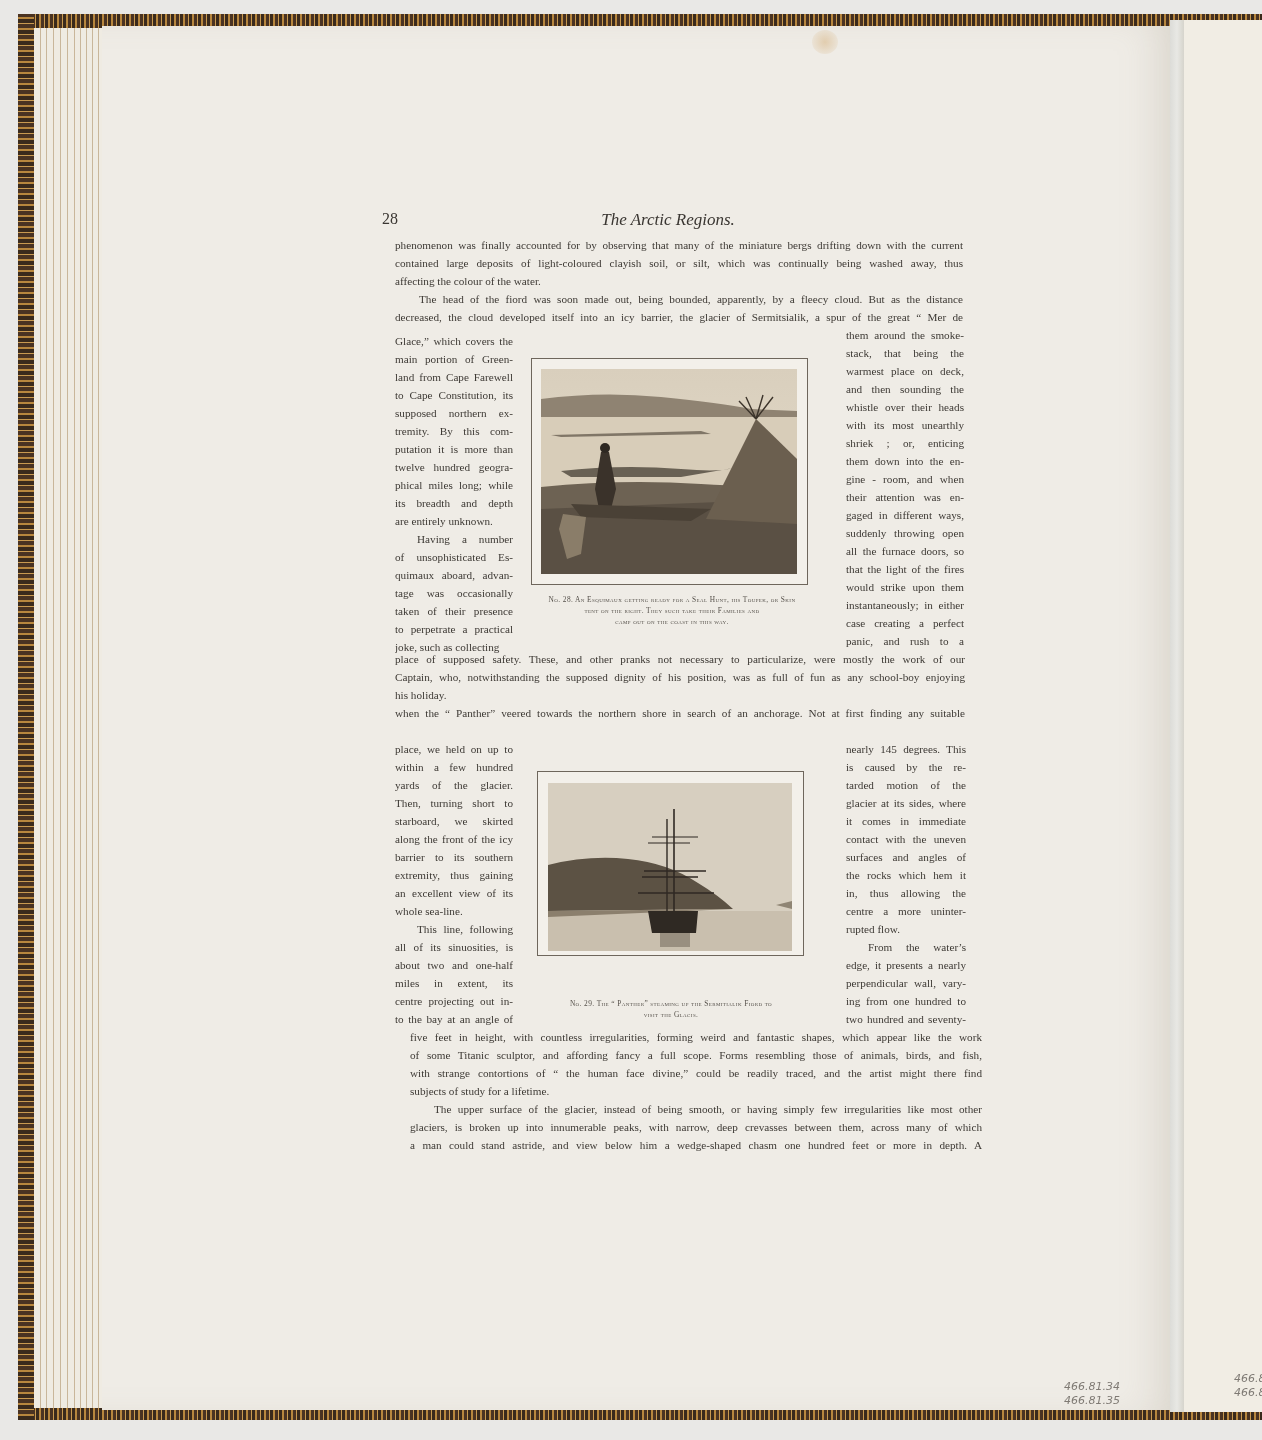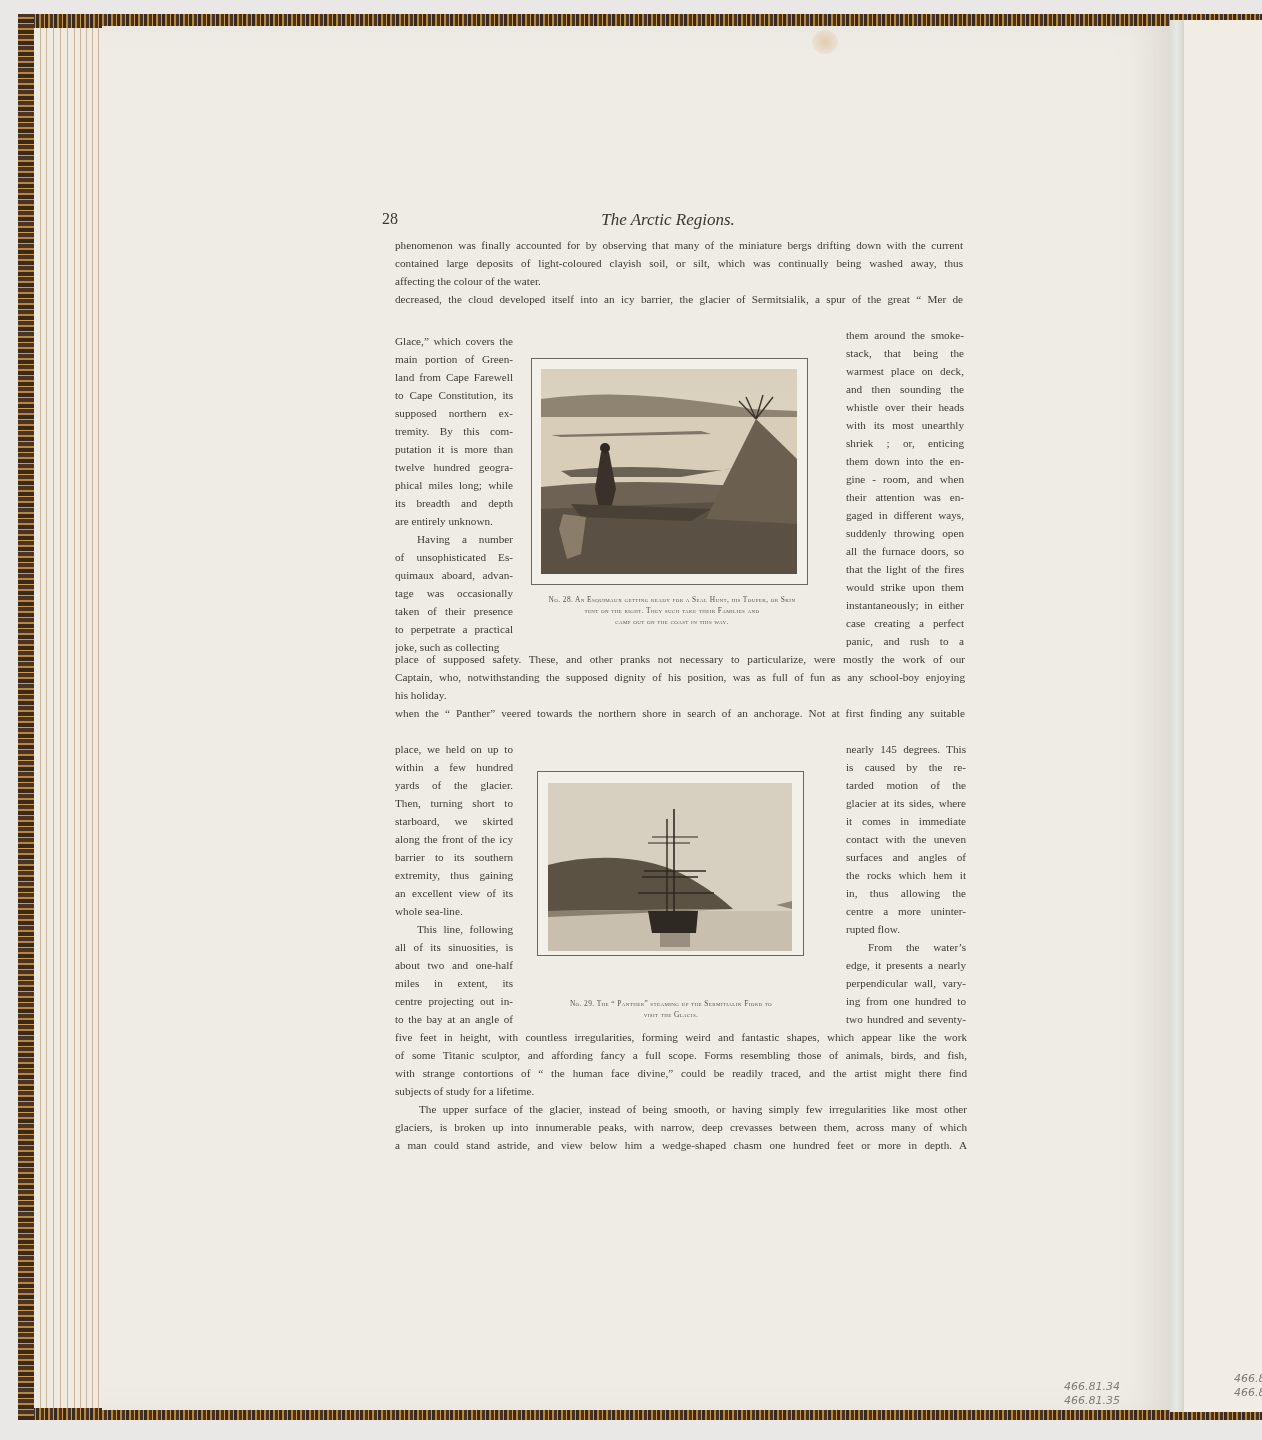--- a/index.html
+++ b/index.html
@@ -96,20 +96,21 @@
 
 <div class="running-head">
   <span class="page-number">28</span>
   <span class="book-title">The Arctic Regions.</span>
 </div>
 
 <div class="block text" style="left:383px; top:236px; width:568px;">
   <span class="line">phenomenon was finally accounted for by observing that many of the miniature bergs drifting down with the current</span>
   <span class="line">contained large deposits of light-coloured clayish soil, or silt, which was continually being washed away, thus</span>
   <span class="line last">affecting the colour of the water.</span>
+  <span class="line" style="padding-left:24px">The head of the fiord was soon made out, being bounded, apparently, by a fleecy cloud.  But as the distance</span>
   <span class="line">decreased, the cloud developed itself into an icy barrier, the glacier of Sermitsialik, a spur of the great “ Mer de</span>
 </div>
 
 <div class="block text" style="left:383px; top:332px; width:118px;">
   <span class="line">Glace,” which covers the</span>
   <span class="line">main portion of Green-</span>
   <span class="line">land from Cape Farewell</span>
   <span class="line">to Cape Constitution, its</span>
   <span class="line">supposed northern ex-</span>
   <span class="line">tremity.  By this com-</span>
@@ -242,21 +243,21 @@
       <line x1="90" y1="110" x2="166" y2="110" stroke="#2f2923" stroke-width="1.6"></line>
       <rect x="112" y="150" width="30" height="14" fill="#7a6f60" opacity="0.6"></rect>
     </svg>
   </div>
 </div>
 <div class="caption" style="left:540px; top:978px; width:262px;margin-top:20px;">
   <div>No. 29.  The “ Panther” steaming up the Sermitialik Fiord to</div>
   <div>visit the Glacis.</div>
 </div>
 
-<div class="block text" style="left:383px; top:1028px; width:572px;">
+<div class="block text" style="left:398px; top:1028px; width:572px;">
   <span class="line">five feet in height, with countless irregularities, forming weird and fantastic shapes, which appear like the work</span>
   <span class="line">of some Titanic sculptor, and affording fancy a full scope.  Forms resembling those of animals, birds, and fish,</span>
   <span class="line">with strange contortions of “ the human face divine,” could be readily traced, and the artist might there find</span>
   <span class="line last">subjects of study for a lifetime.</span>
   <span class="line" style="padding-left:24px">The upper surface of the glacier, instead of being smooth, or having simply few irregularities like most other</span>
   <span class="line">glaciers, is broken up into innumerable peaks, with narrow, deep crevasses between them, across many of which</span>
   <span class="line">a man could stand astride, and view below him a wedge-shaped chasm one hundred feet or more in depth.   A</span>
 </div>
 
 <div class="catalog-note" style="left:1064px; top:1380px;">

